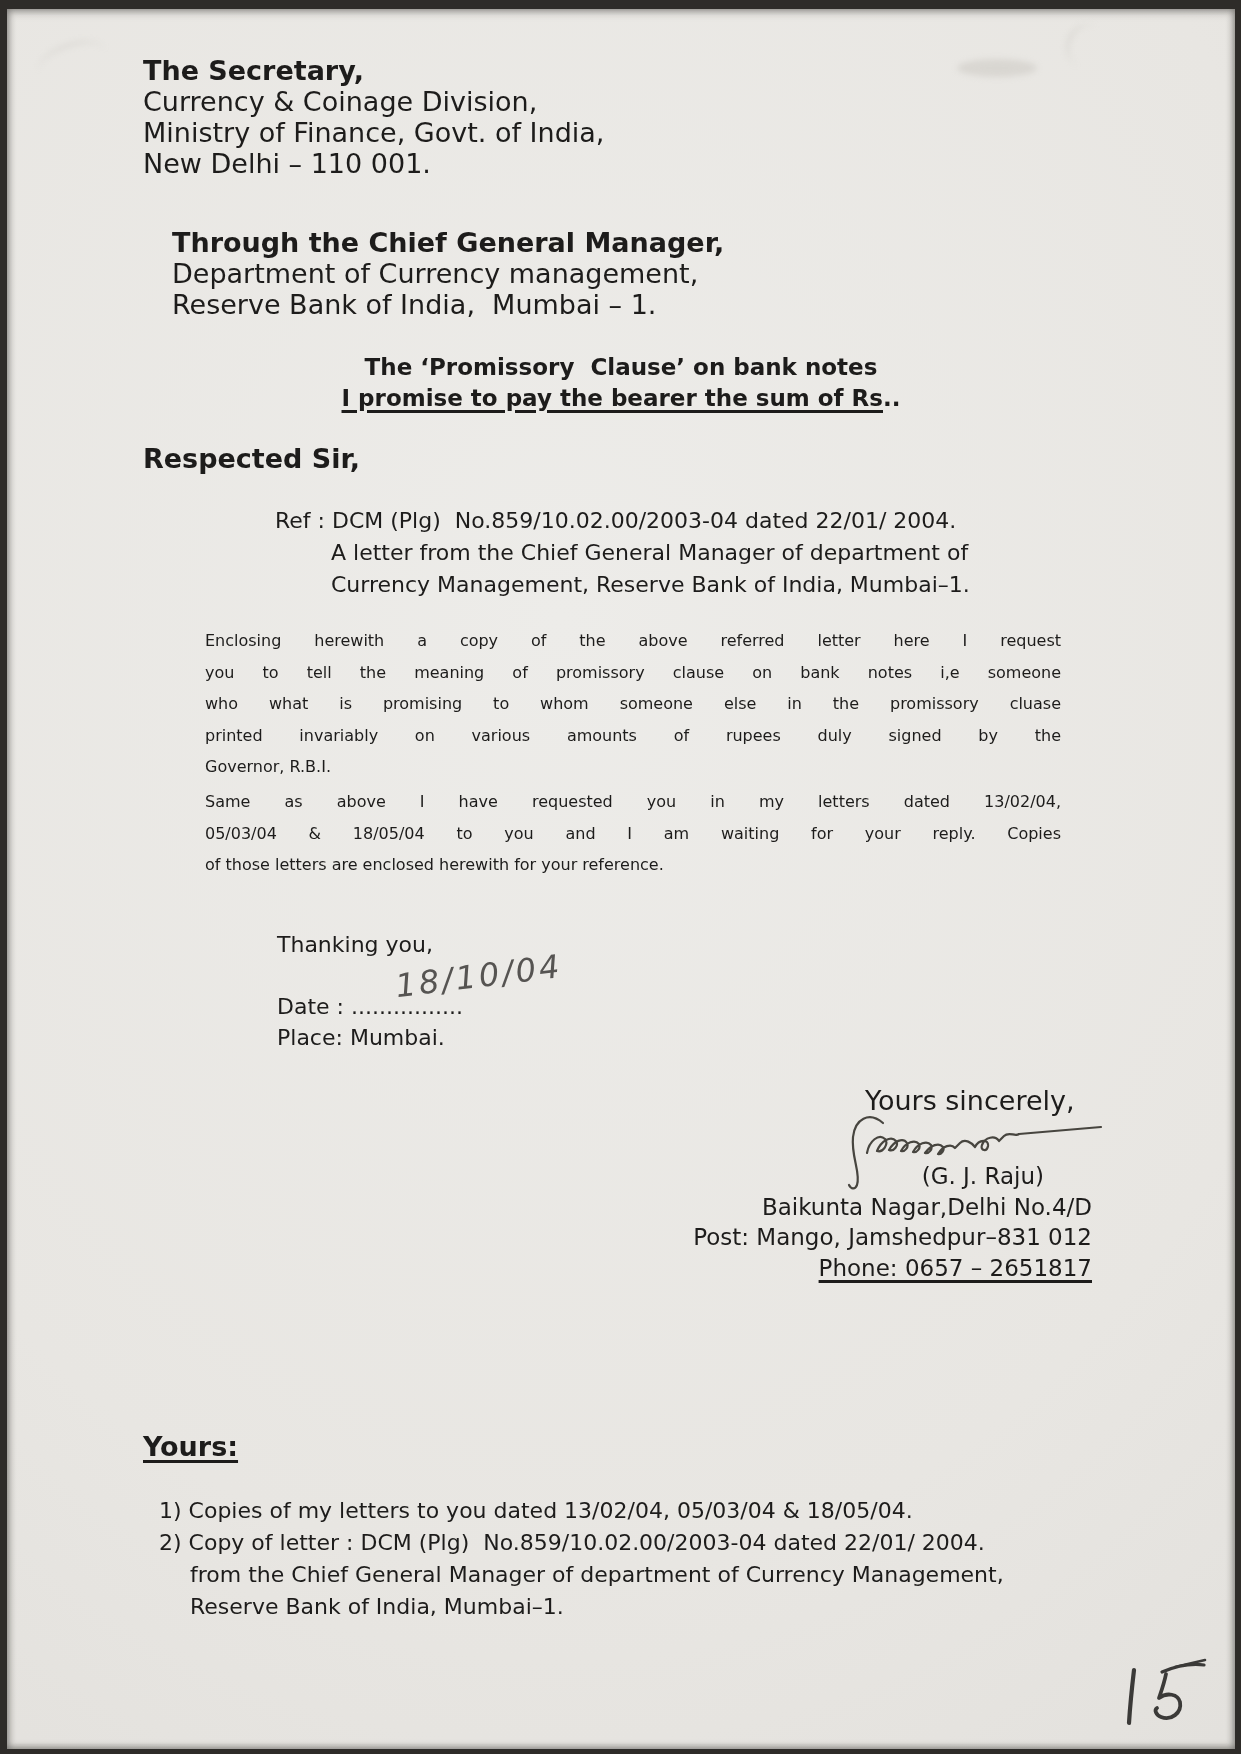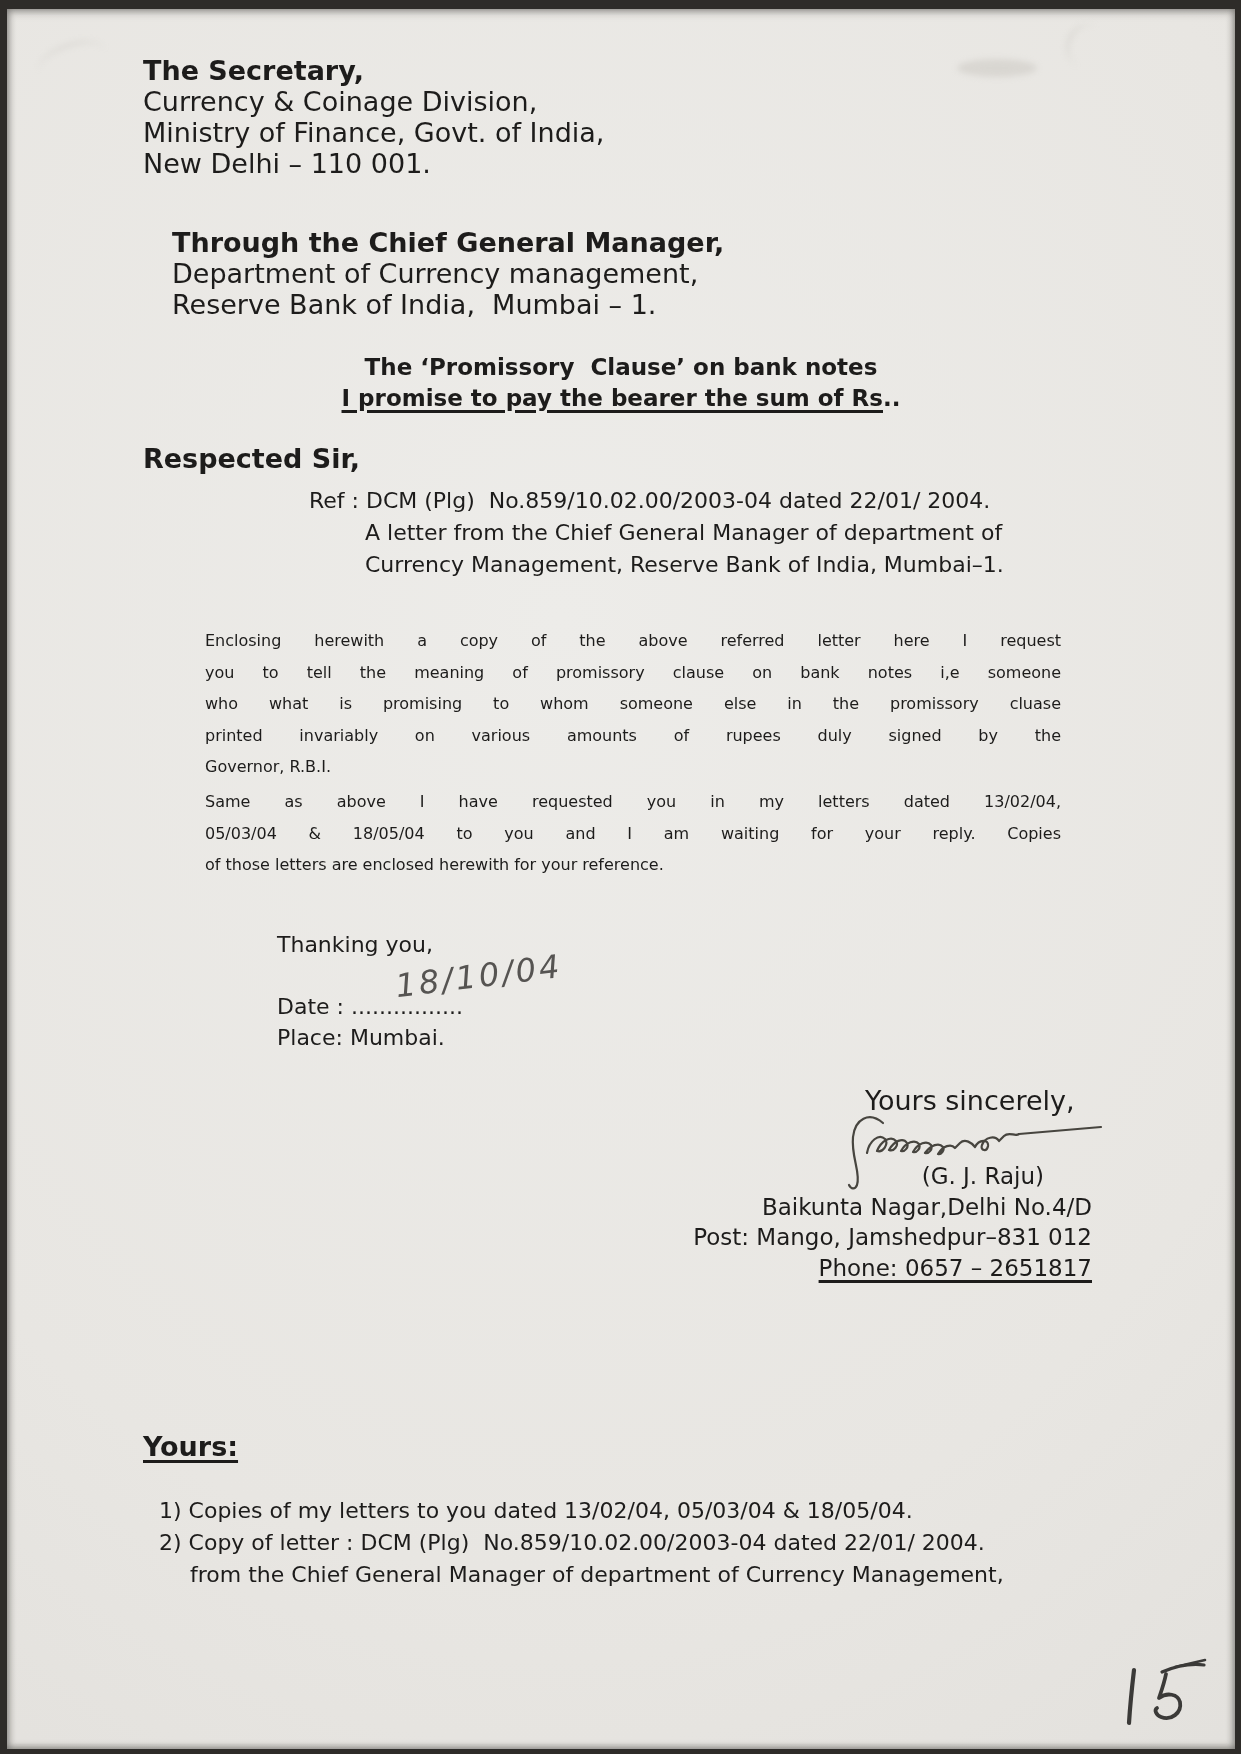--- a/index.html
+++ b/index.html
@@ -54,21 +54,21 @@
 
   <div class="abs subject" style="top:343px;">
     <div class="line">The ‘Promissory  Clause’ on bank notes</div>
     <div>
       <span class="u2 line">I promise to pay the bearer the sum of Rs</span><span>..</span>
     </div>
   </div>
 
   <div class="abs fs23 b line" style="left:136px;top:434px;">Respected Sir,</div>
 
-  <div class="abs fs22" style="left:268px;top:476px;line-height:32px;margin-left:34px;">
+  <div class="abs fs22" style="left:268px;top:496px;line-height:32px;">
     <div class="line">Ref : DCM (Plg)  No.859/10.02.00/2003-04 dated 22/01/ 2004.</div>
     <div class="line" style="margin-left:56px;">A letter from the Chief General Manager of department of</div>
     <div class="line" style="margin-left:56px;">Currency Management, Reserve Bank of India, Mumbai–1.</div>
   </div>
 
   <div class="abs jpara" style="left:198px;top:616px;">
     <div class="jline">Enclosing herewith a copy of the above referred letter here I request</div>
     <div class="jline">you to tell the meaning of promissory clause on bank notes i,e someone</div>
     <div class="jline">who what is promising to whom someone else in the promissory cluase</div>
     <div class="jline">printed invariably on various amounts of rupees duly signed by the</div>
@@ -107,20 +107,21 @@
   </div>
 
   <div class="abs fs23" style="left:136px;top:1422px;">
     <span class="b u2 line">Yours:</span>
   </div>
 
   <div class="abs fs22" style="left:152px;top:1486px;line-height:32px;">
     <div class="line">1) Copies of my letters to you dated 13/02/04, 05/03/04 &amp; 18/05/04.</div>
     <div class="line">2) Copy of letter : DCM (Plg)  No.859/10.02.00/2003-04 dated 22/01/ 2004.</div>
     <div class="line" style="margin-left:31px;">from the Chief General Manager of department of Currency Management,</div>
+    <div class="line" style="margin-left:31px;">Reserve Bank of India, Mumbai–1.</div>
   </div>
 
   <svg class="abs" style="left:1105px;top:1648px;" width="105" height="78" viewBox="0 0 105 78">
     <g fill="none" stroke="#3b3a38" stroke-linecap="round" stroke-linejoin="round">
       <path d="M22,13 C20,30 18,50 17,66" stroke-width="4.2"></path>
       <path d="M54,17 C52,27 49,35 47,41 C55,35 66,37 68,45 C70,56 59,64 49,60 C44,58 42,53 45,51" stroke-width="3.8"></path>
       <path d="M50,15 C62,10 77,6 92,8" stroke-width="3.2"></path>
       <path d="M63,10 L93,3" stroke-width="2.6"></path>
     </g>
   </svg>

